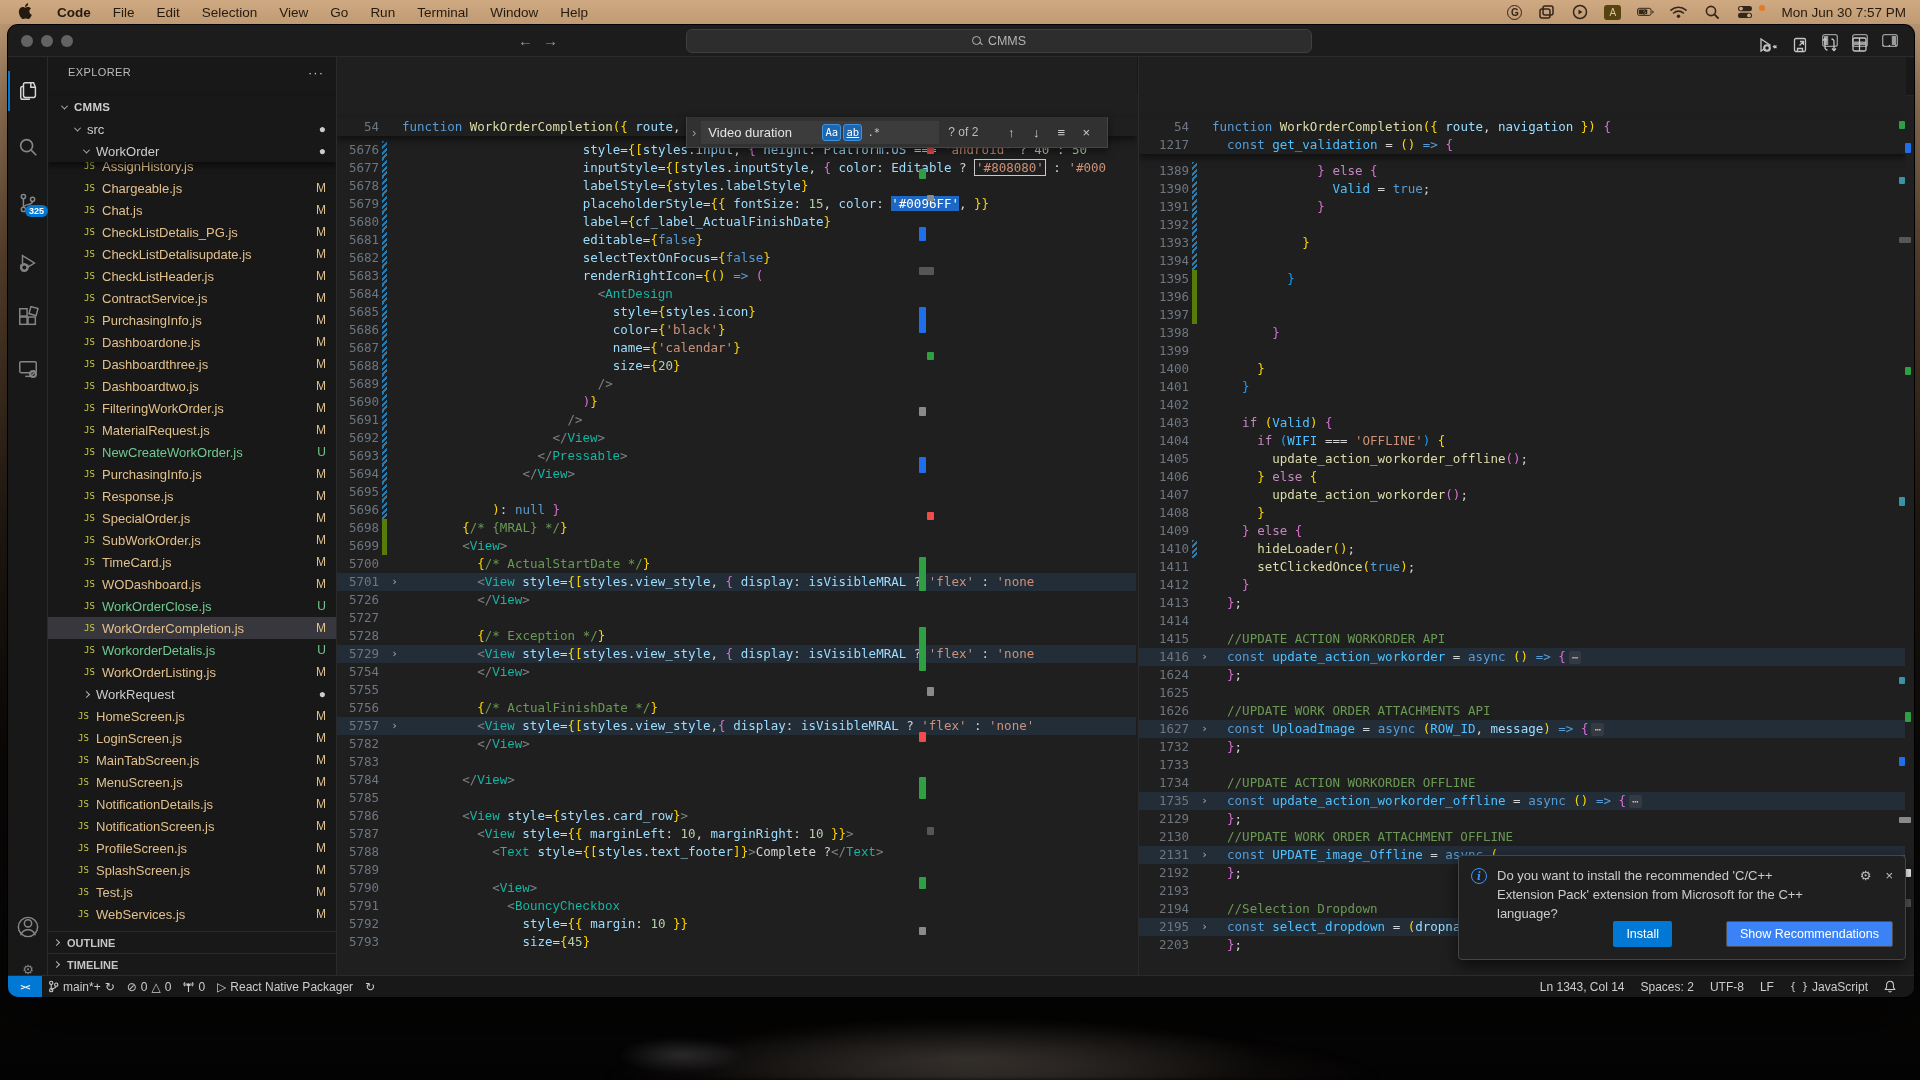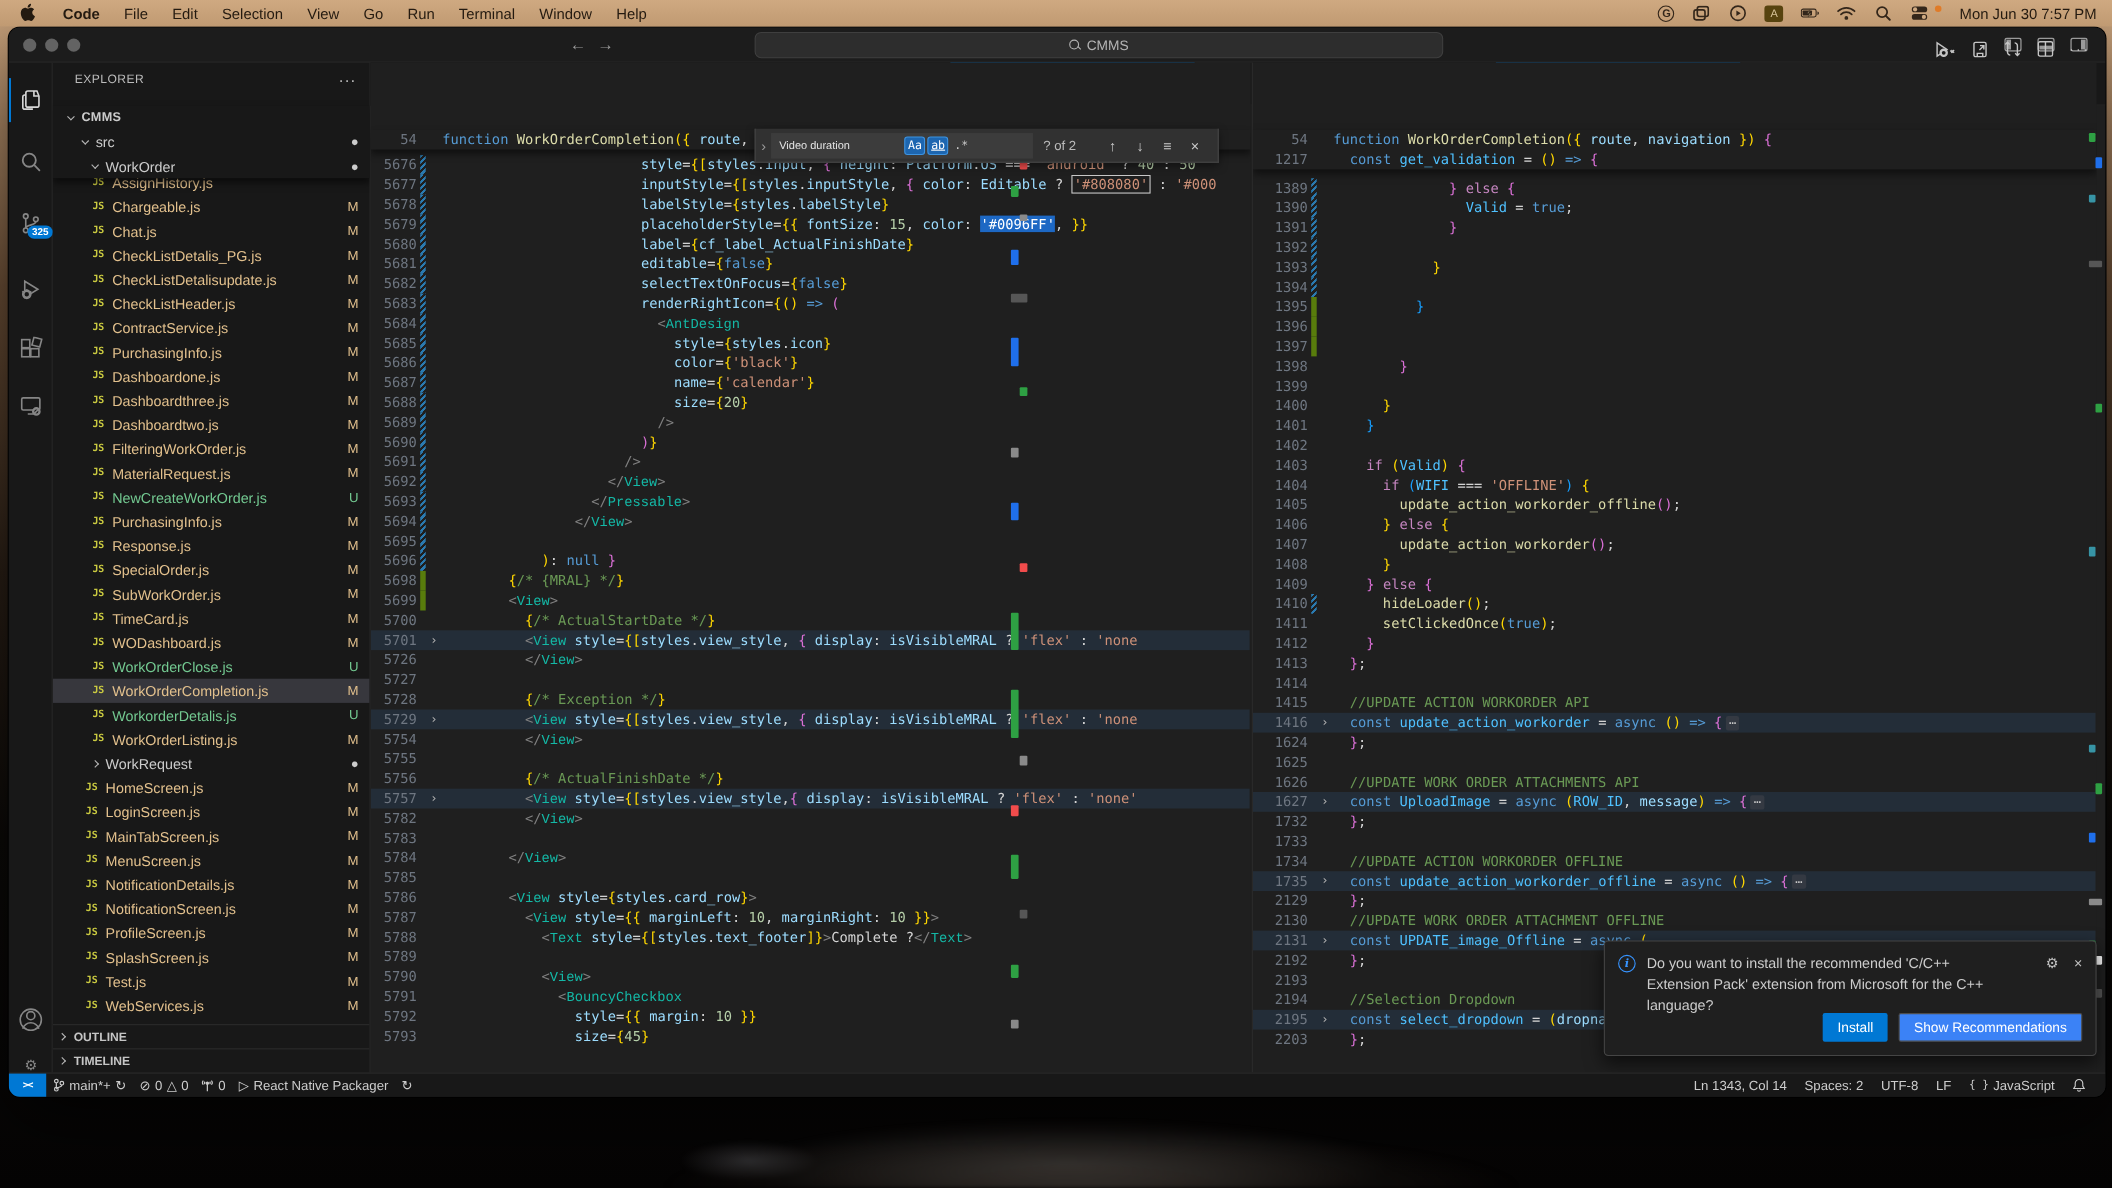--- a/index.html
+++ b/index.html
@@ -55,21 +55,21 @@
   .g1tabs { left:329px; width:800px; }
   .g2tabs { left:1130px; width:768px; border-left:1px solid #2b2b2b; }
   .tab { display:flex; align-items:center; padding:0 12px; background:#181818; border-right:1px solid #252525;
     color:#9d9d9d; font-size:13px; white-space:nowrap; position:relative; }
   .tab .tlabel { color:#e2c08d; margin-left:7px; }
   .tab .tbadge { color:#e2c08d; margin-left:9px; font-size:12px; }
   .tab .tclose { color:#cccccc; margin-left:10px; font-size:14px; }
   .tab.active { background:#1f1f1f; }
   .tab.active::before { content:""; position:absolute; left:0; right:0; top:0; height:2px; background:#0078d4; }
   .tab-dots { display:flex; align-items:center; padding:0 12px; color:#cfcfcf; letter-spacing:2px; }
-  .jsbadge { font-family:"DejaVu Sans Mono",monospace; font-size:9px; font-weight:bold; color:#cbcb41; }
+  .jsbadge { font-family:"DejaVu Sans Mono",monospace; font-size:9px; font-weight:normal; color:#cbcb41; }
   .ed-actions { position:absolute; right:14px; top:0; height:39px; display:flex; align-items:center; gap:14px; color:#c5c5c5; }
   .ed-actions svg { display:block; }
 
   
   .crumbs { position:absolute; top:71px; height:22px; display:flex; align-items:center; color:#a9a9a9;
     font-size:12.5px; white-space:nowrap; overflow:hidden; }
   .c1 { left:346px; width:770px; }
   .c2 { left:1152px; width:740px; }
   .crumb { display:flex; align-items:center; }
   .crumb:not(:first-child)::before { content:"›"; color:#6e6e6e; margin:0 7px; }
@@ -152,38 +152,38 @@
   .ovr { position:absolute; right:2px; top:92px; width:13px; bottom:30px; z-index:6; }
   .mk { position:absolute; border-radius:1px; }
 
   
   .findw { position:absolute; left:678px; top:92px; width:422px; height:31px; background:#313131;
     border:1px solid #454545; border-top:none; box-shadow:0 3px 8px rgba(0,0,0,.5); z-index:9;
     display:flex; align-items:center; }
   .findw .grip { color:#9a9a9a; font-size:13px; padding:0 5px; }
   .findbox { width:238px; height:23px; background:#3c3c3c; border:1px solid #3c3c3c; display:flex; align-items:center; }
   .findbox input { background:transparent; border:none; outline:none; color:#e4e4e4; width:118px;
-    font-size:10px; font-family:"Liberation Sans",sans-serif; padding-left:6px; }
+    font-size:13px; font-family:"Liberation Sans",sans-serif; padding-left:6px; }
   .ftog { height:17px; min-width:19px; display:flex; align-items:center; justify-content:center;
     font-size:10.5px; color:#ccc; border-radius:3px; margin-left:2px; font-family:"DejaVu Sans Mono",monospace; }
   .ftog.on { background:#1d66b0; border:1px solid #3d93e0; color:#fff; }
   .ftog.u { text-decoration:underline; }
   .fres { color:#bbbbbb; font-size:12px; margin-left:9px; width:46px; }
   .fbtn { color:#cccccc; font-size:13px; margin-left:9px; width:16px; text-align:center; }
 
   
   .notif { position:absolute; left:1450px; top:830px; width:448px; height:105px; background:#1f1f1f;
     border:1px solid #454545; box-shadow:0 6px 16px rgba(0,0,0,.6); z-index:20; border-radius:4px; }
   .notif .ninfo { position:absolute; left:12px; top:12px; width:16px; height:16px; border:1.6px solid #3794ff;
     border-radius:50%; color:#3794ff; font-size:10.5px; display:flex; align-items:center; justify-content:center;
     font-family:"DejaVu Serif",serif; font-style:italic; font-weight:bold; }
   .notif .ntext { position:absolute; left:38px; top:10px; width:330px; color:#cccccc; font-size:13px; line-height:19px; }
   .notif .nacts { position:absolute; right:12px; top:12px; display:flex; gap:14px; color:#c0c0c0; font-size:13px; }
   .notif .nbtns { position:absolute; right:12px; bottom:12px; display:flex; gap:10px; }
-  .nbtn { height:26px; padding:0 13px; display:flex; align-items:center; font-size:12.5px; border-radius:2px; }
+  .nbtn { height:26px; padding:0 13px; display:flex; align-items:center; font-size:12.5px; border-radius:2px;margin-left:44px; }
   .nbtn.pri { background:#0078d4; color:#fff; }
   .nbtn.sec { background:#3b82f6; color:#fff; border:1px solid #4d4d4d; }
 
   
   .statusbar { position:absolute; left:0; bottom:0; width:100%; height:22px; background:#181818;
     border-top:1px solid #2b2b2b; display:flex; align-items:center; font-size:12px; color:#cccccc; z-index:30; }
   .s-item { display:flex; align-items:center; gap:4px; padding:0 6px; height:22px; white-space:nowrap; }
   .remote { background:#0078d4; color:#fff; width:34px; justify-content:center;
     font-family:"DejaVu Sans Mono",monospace; font-size:9px; font-weight:bold; letter-spacing:-1px; }
   .sb-right { margin-left:auto; display:flex; align-items:center; padding-right:10px; }

